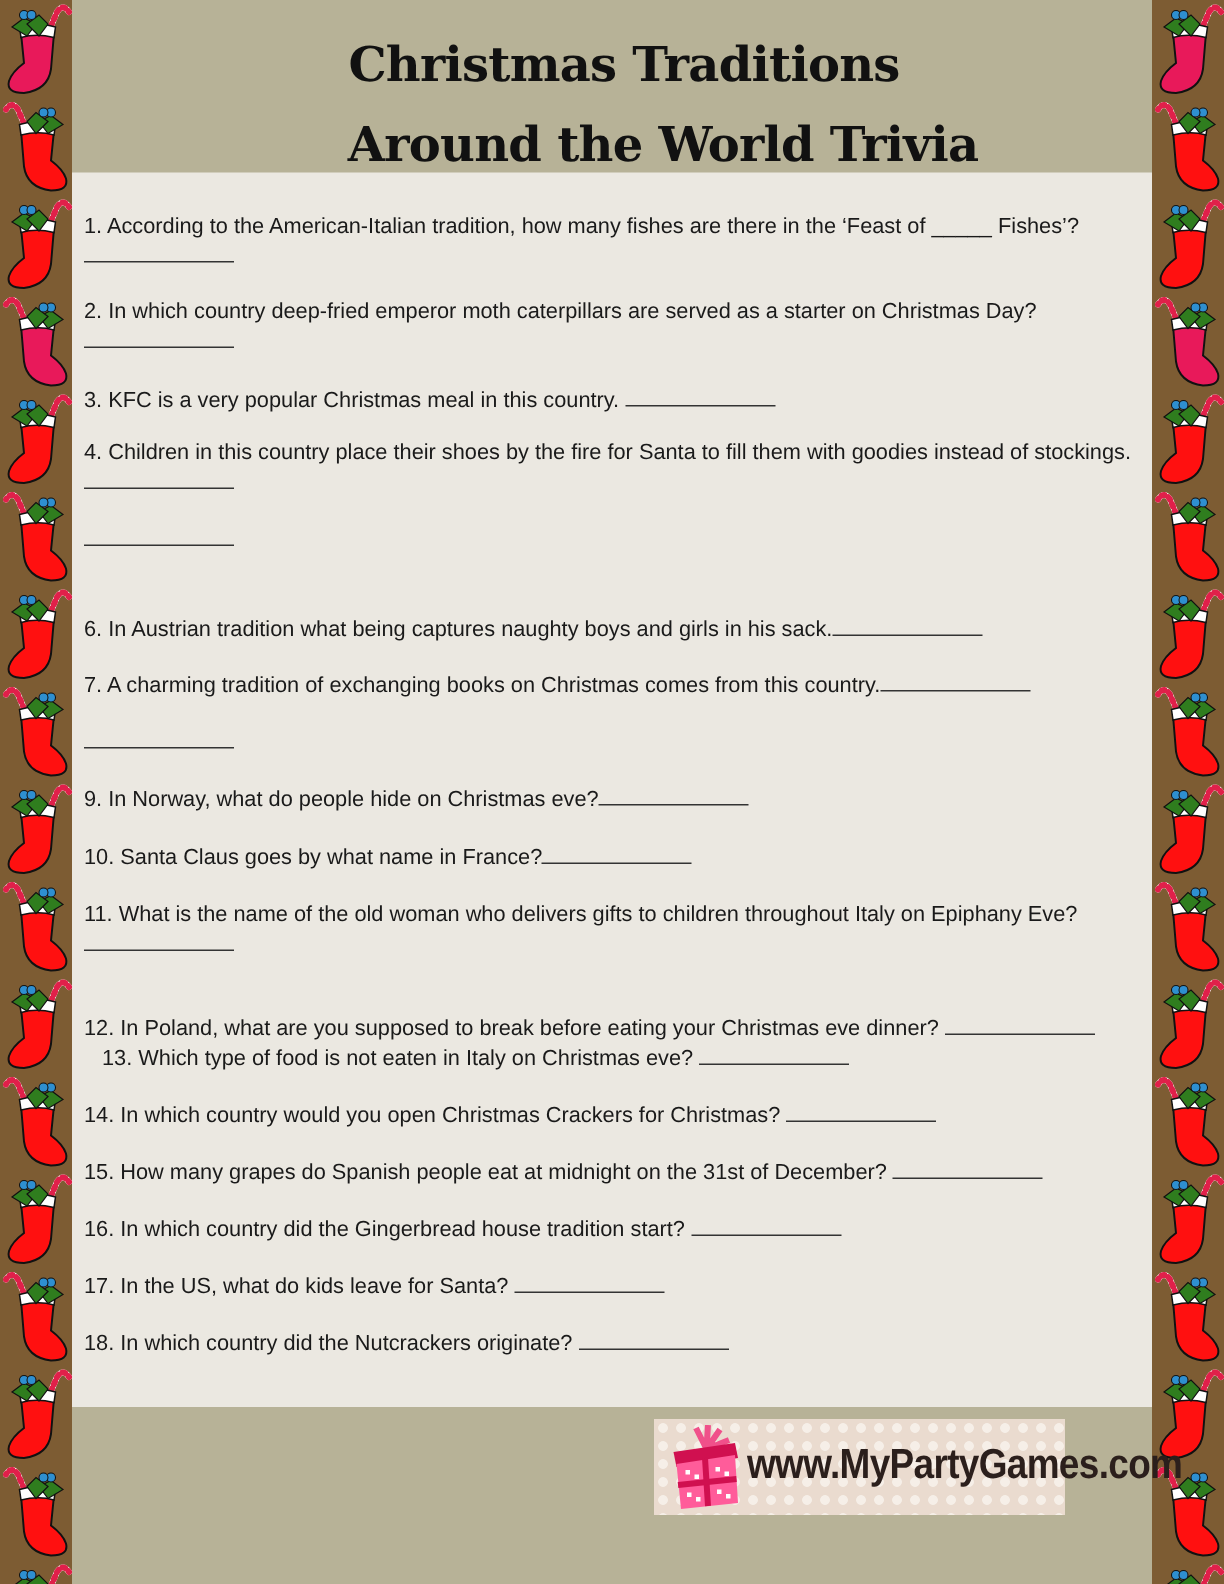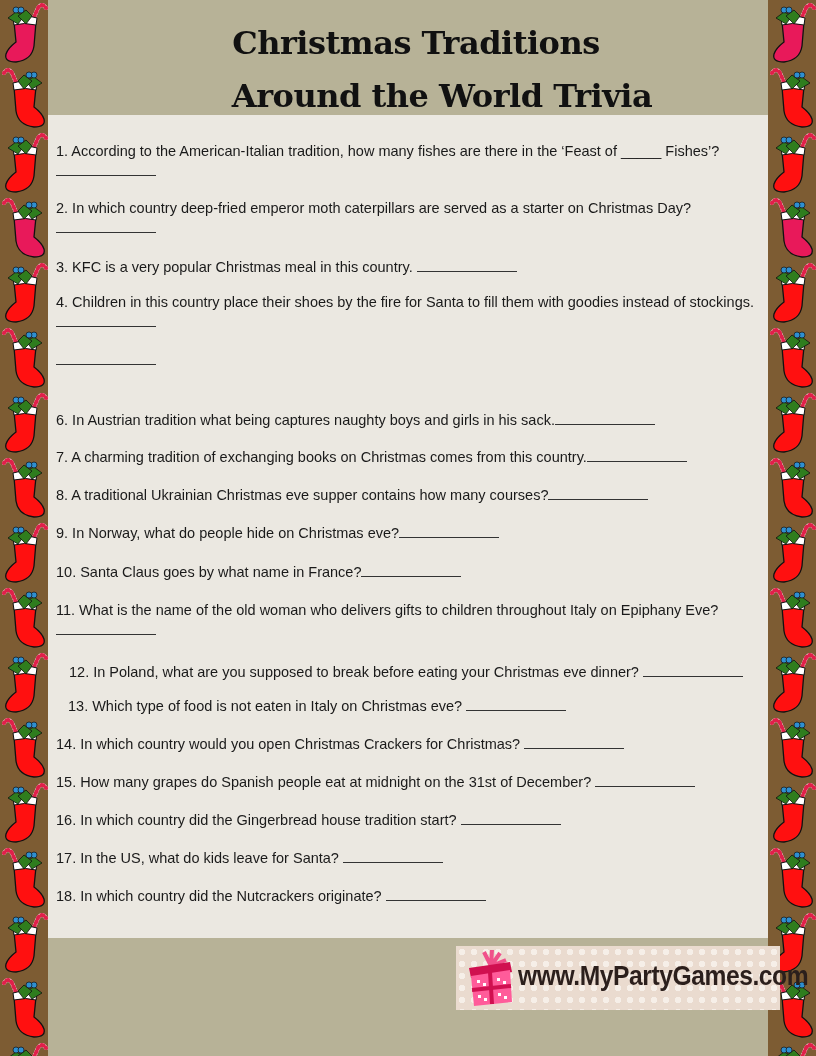--- a/index.html
+++ b/index.html
@@ -9,23 +9,23 @@
   .border.right { left:768px; }
   .stocking { position:absolute; left:2px; width:46px; height:62px; }
   .header { position:absolute; left:48px; top:0; width:720px; height:115px; background:#b7b297; }
   .title { position:absolute; left:48px; width:736px; text-align:center; font-family:"DejaVu Serif", serif; font-weight:bold; color:#111; font-size:32px; letter-spacing:-0.5px; }
   .title.l1 { top:24px; }
   .title.l2 { top:77px;padding-left:26px; }
   .content { position:absolute; left:48px; top:115px; width:720px; height:823px; background:#ebe8e1; }
   .q { position:absolute; left:56px; width:700px; font-size:14.5px; line-height:20px; color:#1a1a1a; }
   .blank { display:inline-block; width:100px; border-bottom:1.5px solid #333; height:12px; vertical-align:baseline; }
   .footer { position:absolute; left:48px; top:938px; width:720px; height:118px; background:#b7b297; }
-  .logo { position:absolute; left:436px; top:946px; width:324px; height:64px; background-color:#eadbcf;
+  .logo { position:absolute; left:436px; top:946px; width:274px; height:64px; background-color:#eadbcf;
     background-image: radial-gradient(circle, #f6efe8 3px, transparent 3.5px);
-    background-size:12px 12px;margin-left:20px; }
+    background-size:12px 12px; }
   .logo-text { position:absolute; left:62px; top:14px; font-size:28px; font-weight:bold; color:#2b1f1c; letter-spacing:-0.5px; transform:scaleX(0.88); transform-origin:left center; white-space:nowrap; }
   .gift { position:absolute; left:10px; top:4px; width:50px; height:56px; }
 </style>
 </head>
 <body>
 
 <svg width="0" height="0" style="position:absolute">
   <defs>
     <g id="stk">
 
@@ -157,25 +157,25 @@
 
 <div class="content"></div>
 
 <div class="q" style="top:141px;"><span>1. According to the American-Italian tradition, how many fishes are there in the ‘Feast of _____ Fishes’?</span><br><span class="blank"></span></div>
 <div class="q" style="top:198px;"><span>2. In which country deep-fried emperor moth caterpillars are served as a starter on Christmas Day?</span><span class="blank"></span></div>
 <div class="q" style="top:257px;"><span>3. KFC is a very popular Christmas meal in this country.</span> <span class="blank"></span></div>
 <div class="q" style="top:292px;"><span>4. Children in this country place their shoes by the fire for Santa to fill them with goodies instead of stockings.</span><span class="blank"></span></div>
 <div class="q" style="top:350px;"><span class="blank"></span></div>
 <div class="q" style="top:410px;"><span>6. In Austrian tradition what being captures naughty boys and girls in his sack.</span><span class="blank"></span></div>
 <div class="q" style="top:447px;"><span>7. A charming tradition of exchanging books on Christmas comes from this country.</span><span class="blank"></span></div>
-<div class="q" style="top:485px;"><span>8. A traditional Ukrainian Christmas eve supper contains how many courses?</span><span class="blank"></span></div>
+<div class="q" style="top:485px;"><span class="blank"></span></div>
 <div class="q" style="top:523px;"><span>9. In Norway, what do people hide on Christmas eve?</span><span class="blank"></span></div>
 <div class="q" style="top:562px;"><span>10. Santa Claus goes by what name in France?</span><span class="blank"></span></div>
 <div class="q" style="top:600px;"><span>11. What is the name of the old woman who delivers gifts to children throughout Italy on Epiphany Eve?</span><br><span class="blank"></span></div>
-<div class="q" style="top:662px;text-align:center;"><span>12. In Poland, what are you supposed to break before eating your Christmas eve dinner?</span> <span class="blank"></span></div>
+<div class="q" style="top:676px;"><span>12. In Poland, what are you supposed to break before eating your Christmas eve dinner?</span> <span class="blank"></span></div>
 <div class="q" style="top:696px;margin-left:12px;"><span>13. Which type of food is not eaten in Italy on Christmas eve?</span> <span class="blank"></span></div>
 <div class="q" style="top:734px;"><span>14. In which country would you open Christmas Crackers for Christmas?</span> <span class="blank"></span></div>
 <div class="q" style="top:772px;"><span>15. How many grapes do Spanish people eat at midnight on the 31st of December?</span> <span class="blank"></span></div>
 <div class="q" style="top:810px;"><span>16. In which country did the Gingerbread house tradition start?</span> <span class="blank"></span></div>
 <div class="q" style="top:848px;"><span>17. In the US, what do kids leave for Santa?</span> <span class="blank"></span></div>
 <div class="q" style="top:886px;"><span>18. In which country did the Nutcrackers originate?</span> <span class="blank"></span></div>
 
 <div class="footer"></div>
 <div class="logo">
   <svg class="gift" viewBox="0 0 50 56">

